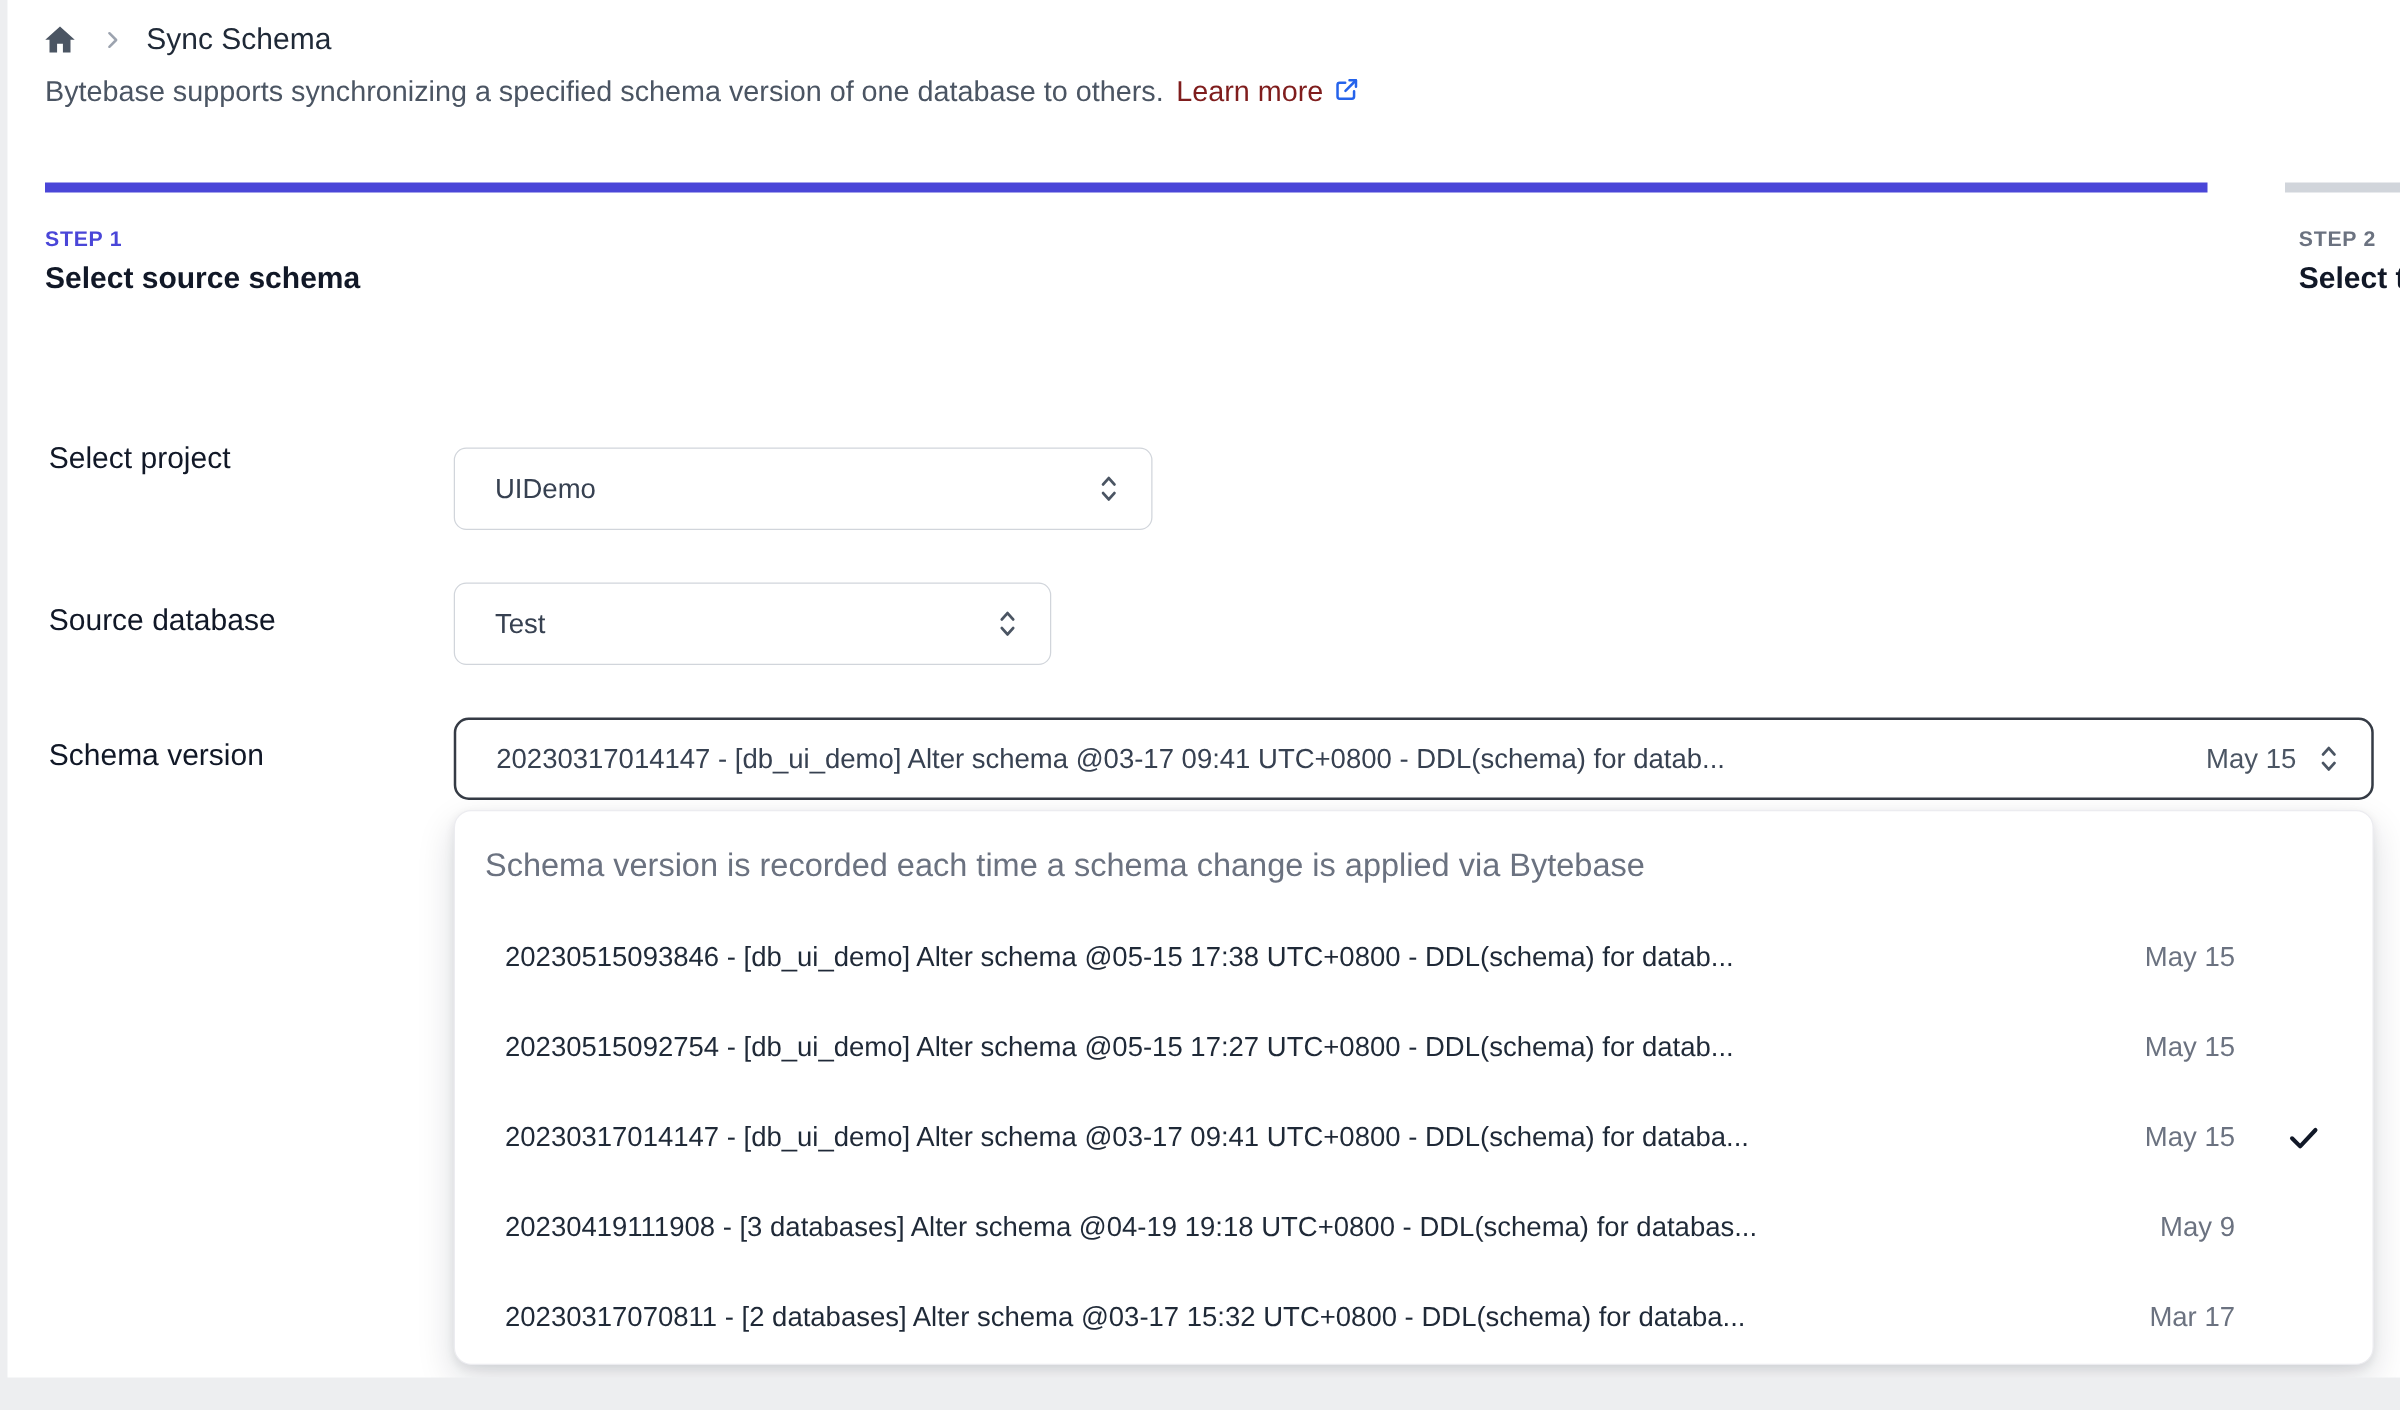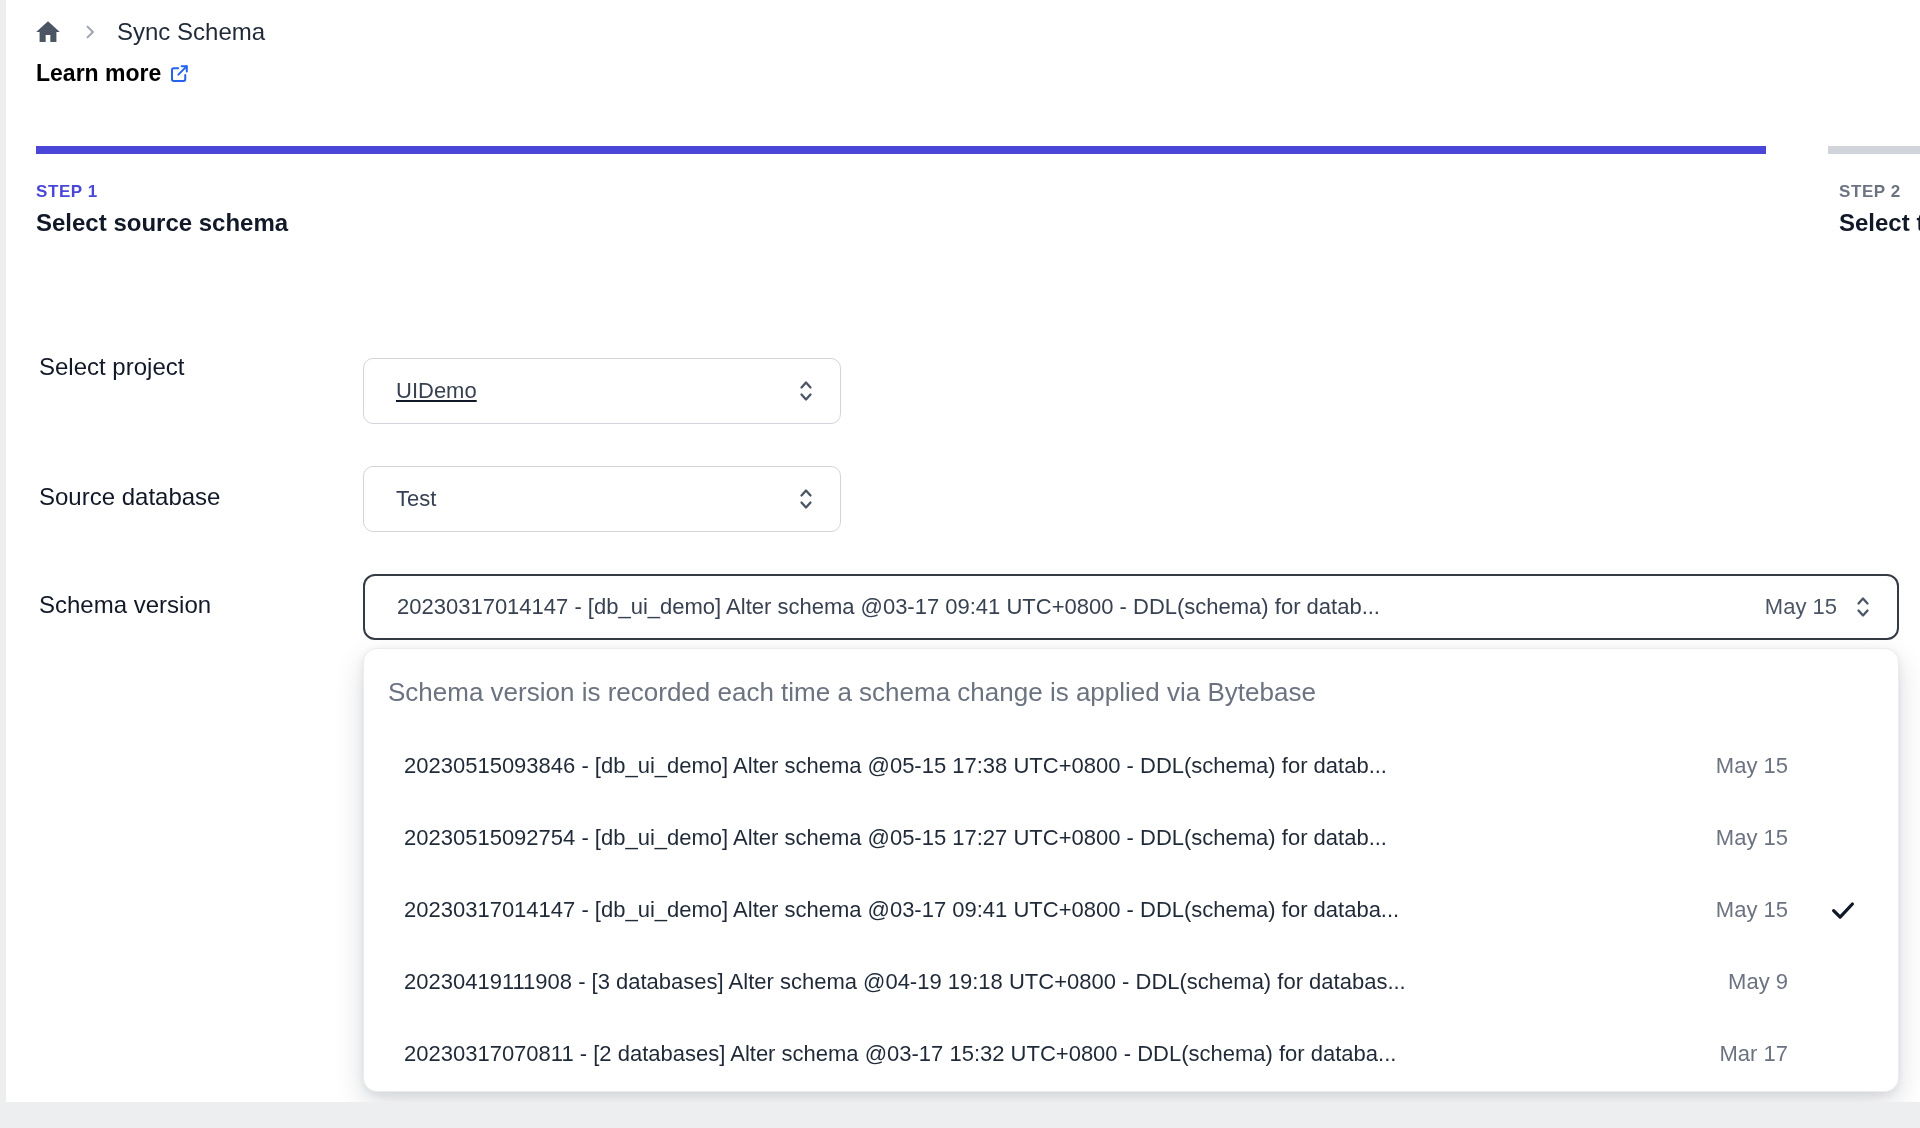--- a/index.html
+++ b/index.html
@@ -9,21 +9,21 @@
   .content-card { position:absolute; left:6px; top:0; width:1914px; height:1102px; background:#ffffff; overflow:hidden; }
 
   
   .breadcrumb { position:absolute; left:27px; top:14px; height:36px; display:flex; align-items:center; gap:16px; }
   .crumb-home { width:30px; height:30px; display:flex; align-items:center; justify-content:center; cursor:pointer; }
   .crumb-sep { width:22px; height:22px; display:flex; align-items:center; justify-content:center; }
   .crumb-title { font-size:24px; font-weight:500; color:#1f2937; }
 
   
   .intro { position:absolute; left:30px; top:60px; font-size:23px; color:#4b5563; display:flex; align-items:center; gap:10px; white-space:nowrap; }
-  .intro .learn-more { color:#000000; cursor:pointer; display:flex; align-items:center; gap:7px;font-weight:bold; }
+  .intro .learn-more { color:#7f1d1d; cursor:pointer; display:flex; align-items:flex-start; gap:7px; }
 
   
   .bar { position:absolute; top:146px; height:8px; }
   .bar-active { left:30px; width:1730px; background:#4a46d8; }
   .bar-inactive { left:1822px; width:98px; background:#d1d5db; }
 
   .step-block { position:absolute; top:182px; width:460px; }
   .step-label { font-size:17px; font-weight:700; letter-spacing:0.6px; }
   .step-title { font-size:24px; font-weight:700; color:#111827; margin-top:7px; white-space:nowrap; }
   .step-1 { left:30px; }
@@ -31,21 +31,21 @@
   .step-2 { left:1833px; width:200px; overflow:hidden; }
   .step-2 .step-label { color:#6b7280; }
 
   
   .form-label { position:absolute; left:33px; font-size:24px; color:#111827; }
   .select-box { position:absolute; height:66px; background:#fff; border:1px solid #d1d5db; border-radius:10px;
                 display:flex; align-items:center; padding:0 22px 0 32px; cursor:pointer; }
   .select-box .value { font-size:22px; color:#374151; flex:1; white-space:nowrap; overflow:hidden; }
   .chev { flex:none; margin-left:14px; }
 
-  .sel-project { left:357px; top:358px; width:478px;text-decoration:underline; }
+  .sel-project { left:357px; top:358px; width:559px; }
   .sel-env     { left:357px; top:466px; width:478px; }
   .sel-db      { left:868px; top:466px; width:1025px; }
   .sel-db .db-name { font-size:22px; font-weight:500; color:#374151; margin-left:16px; white-space:nowrap; }
   .sel-db .db-instance { font-size:22px; color:#9ca3af; margin-left:12px; flex:1; white-space:nowrap; overflow:hidden; }
 
   .sel-version { left:357px; top:574px; width:1536px; border:2.5px solid #353b45; border-radius:12px; }
   .sel-version .value { color:#374151; }
   .sel-version .date { font-size:22px; color:#4b5563; margin-left:18px; white-space:nowrap; }
 
   
@@ -75,20 +75,21 @@
       </span>
       <span class="crumb-sep">
         <svg width="20" height="20" viewBox="0 0 24 24" fill="none" stroke="#9ca3af" stroke-width="2.4" stroke-linecap="round" stroke-linejoin="round">
             <path d="M9 5.5l6.5 6.5L9 18.5"></path>
           </svg>
       </span>
       <span class="crumb-title">Sync Schema</span>
     </div>
 
     <div class="intro">
+      <span>Bytebase supports synchronizing a specified schema version of one database to others.</span>
       <span class="learn-more">
         <span>Learn more</span>
         <svg width="23" height="23" viewBox="0 0 24 24" fill="none" stroke="#2563eb" stroke-width="2.1" stroke-linecap="round" stroke-linejoin="round">
           <path d="M18 13.5V18a1.8 1.8 0 0 1-1.8 1.8H6A1.8 1.8 0 0 1 4.2 18V8.2A1.8 1.8 0 0 1 6 6.4h4.6"></path>
           <path d="M14.2 4.4h5.4v5.4"></path>
           <path d="M19.4 4.6 10.8 13.2"></path>
         </svg>
       </span>
     </div>
 

